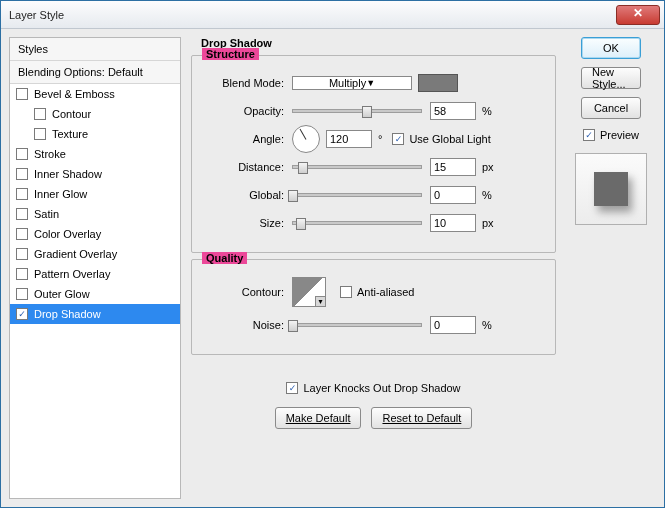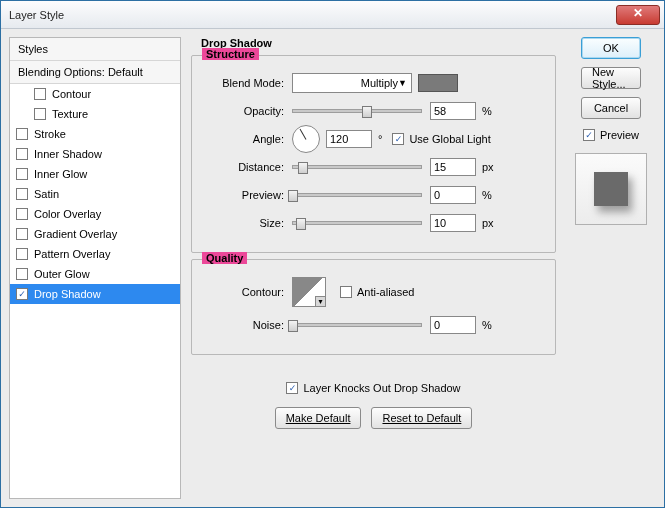--- a/index.html
+++ b/index.html
@@ -16,21 +16,21 @@
 .lp-item.indent { padding-left: 24px; }
 .lp-item.selected { background: #2d89ef; color: #fff; }
 .chk { width: 12px; height: 12px; border: 1px solid #7a7a7a; background: #fff; display: inline-flex; align-items: center; justify-content: center; font-size:9px; color:#2d5fb0; }
 .chk.checked::after { content:"✓"; }
 .mainpanel { flex: 1; position: relative; }
 .sectiontitle { font-weight: bold; position: absolute; top: 0; left: 10px; }
 .fieldset { border: 1px solid #b8b8b8; border-radius: 2px; margin-top: 6px; padding: 10px 12px 12px 12px; position: relative; }
 .fieldset .legend { position: absolute; top: -8px; left: 10px; background: #ec4899; padding: 0 4px; font-weight: bold; }
 .row { display: flex; align-items: center; margin: 6px 0; height: 22px; }
 .rowlabel { width: 88px; text-align: right; padding-right: 8px; }
-.select { width: 120px; height: 20px; border: 1px solid #888; background: #fff; display: flex; align-items: center; padding: 0 4px; justify-content: flex-end; cursor:pointer; }
+.select { width: 120px; height: 14px; border: 1px solid #888; background: #fff; display: flex; align-items: center; padding: 0 4px; justify-content: center; cursor:pointer; }
 .select .arrow { font-size: 9px; }
 .colorswatch { width: 40px; height: 18px; background: #7a7a7a; border: 1px solid #555; margin-left: 6px; cursor:pointer; }
 .slider { width: 130px; height: 4px; background: #c9c9c9; border: 1px solid #9d9d9d; position: relative; margin-right: 8px; }
 .slider .thumb { position: absolute; top: -4px; width: 10px; height: 12px; background: linear-gradient(#f4f4f4,#cfcfcf); border: 1px solid #7a7a7a; transform: translateX(-50%); }
 .numinput { width: 46px; height: 18px; border: 1px solid #888; background: #fff; padding: 0 3px; text-align: left; }
 .unit { margin-left: 6px; }
 .angledial { width: 28px; height: 28px; border: 1px solid #888; border-radius: 50%; background: #fff; position: relative; margin-right: 6px; }
 .angledial .needle { position: absolute; width: 12px; height: 1px; background: #333; top: 50%; left: 50%; transform-origin: left center; transform: rotate(-120deg); }
 .contourbox { width: 34px; height: 30px; border: 1px solid #888; background: linear-gradient(135deg, #888 49.6%, #fff 50%); display:flex; align-items:flex-end; justify-content:flex-end; cursor:pointer; }
 .contourbox .drop { width:10px; height:10px; background:#d8d8d8; border-left:1px solid #888; border-top:1px solid #888; font-size:8px; text-align:center; line-height:9px; }
@@ -50,20 +50,24 @@
   <div class="titlebar">
     <span class="title">Layer Style</span>
     <div class="close-btn">✕</div>
   </div>
   <div class="content">
 
     <div class="leftpanel">
       <div class="lp-header">Styles</div>
       <div class="lp-sub">Blending Options: Default</div>
       <div id="style-list">
+          <div class="lp-item">
+            <span class="chk"></span>
+            <span>Bevel &amp; Emboss</span>
+          </div>
           <div class="lp-item indent">
             <span class="chk"></span>
             <span>Contour</span>
           </div>
           <div class="lp-item indent">
             <span class="chk"></span>
             <span>Texture</span>
           </div>
           <div class="lp-item">
             <span class="chk"></span>
@@ -142,21 +146,21 @@
         <div class="row">
           <div class="rowlabel">Distance:</div>
           <div class="slider">
               <div class="thumb" style="left:8%"></div>
             </div>
           <input class="numinput" value="15" style="">
           <span class="unit">px</span>
         </div>
 
         <div class="row">
-          <div class="rowlabel">Preview:</div>
+          <div class="rowlabel">Global:</div>
           <div class="slider">
               <div class="thumb" style="left:0%"></div>
             </div>
           <input class="numinput" value="0" style="">
           <span class="unit">%</span>
         </div>
 
         <div class="row">
           <div class="rowlabel">Size:</div>
           <div class="slider">

